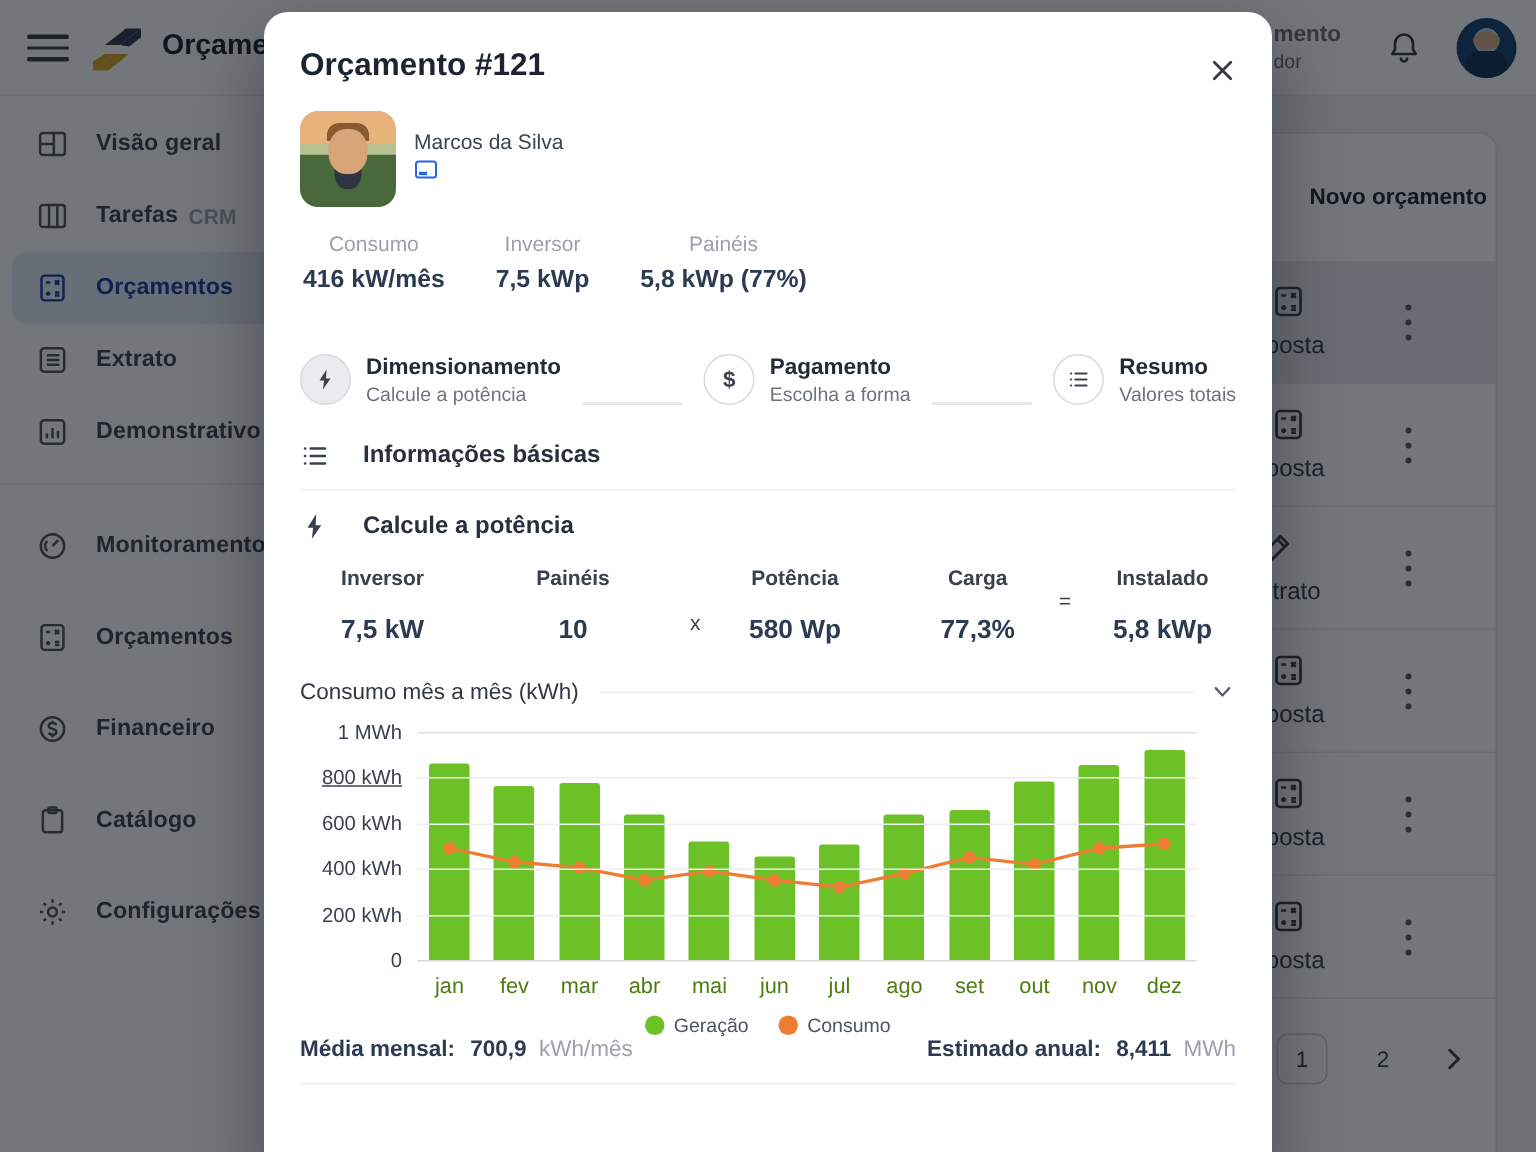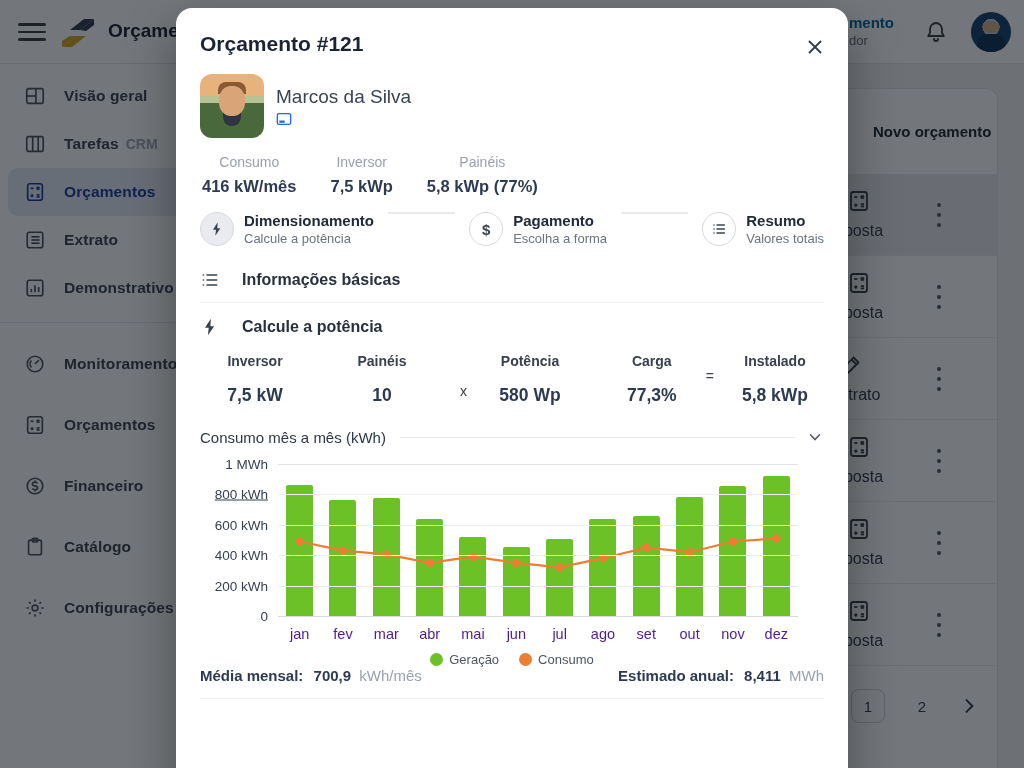--- a/index.html
+++ b/index.html
@@ -6,21 +6,21 @@
   html,body { width:1024px; height:768px; overflow:hidden; font-family:"Liberation Sans",sans-serif; background:#f2f3f5; }
   .app { position:absolute; inset:0; }
 
   
   .topbar { position:absolute; left:0; top:0; width:1024px; height:64px; background:#ffffff; border-bottom:1px solid #e6e8eb; z-index:1; }
   .hamburger { position:absolute; left:18px; top:20px; width:28px; height:24px; display:flex; flex-direction:column; justify-content:space-between; padding:3px 0; cursor:pointer; }
   .hamburger span { display:block; height:2.6px; background:#3c4043; border-radius:2px; }
   .logo { position:absolute; left:58px; top:13px; }
   .app-title { position:absolute; left:108px; top:20px; font-size:19px; font-weight:700; color:#202733; }
   .tb-user { position:absolute; left:849px; top:14px; line-height:1.25; }
-  .tb-user .n { font-size:15px; font-weight:600; color:#0369a1; }
+  .tb-user .n { font-size:15px; font-weight:600; color:#737373; }
   .tb-user .r { font-size:13px; color:#6b7280; }
   .bell { position:absolute; left:924px; top:20px; width:24px; height:24px; color:#3c4043; }
   .tb-avatar { position:absolute; left:971px; top:12px; width:40px; height:40px; border-radius:50%;
     background:radial-gradient(circle at 50% 38%, #b9d2e8 0 26%, #17456e 27% 100%); overflow:hidden; }
   .tb-avatar::after{ content:""; position:absolute; left:11px; top:9px; width:18px; height:12px; border-radius:50%; background:#d9b08c;}
   .tb-avatar::before{ content:""; position:absolute; left:6px; top:22px; width:28px; height:18px; border-radius:10px 10px 0 0; background:#12365a;}
 
   
   .sidebar { position:absolute; left:0; top:64px; width:256px; height:704px; background:#ffffff; border-right:1px solid #e6e8eb; padding-top:8px; z-index:1; }
   .s-item { position:relative; display:flex; align-items:center; height:48px; margin:0 8px; padding:0 16px; border-radius:10px; cursor:pointer; color:#3f4754; }
@@ -54,29 +54,29 @@
   
   .modal { position:absolute; left:176px; top:8px; width:672px; height:788px; background:#ffffff; border-radius:16px; z-index:10; box-shadow:0 18px 50px rgba(0,0,0,.35); padding:24px 24px 0 24px; }
   .m-title { font-size:21px; font-weight:700; color:#1c2434; }
   .m-close { position:absolute; right:20px; top:26px; width:26px; height:26px; color:#333a45; cursor:pointer; background:none; border:none; padding:2px; }
   .cust { display:flex; margin-top:18px; }
   .cust-avatar { width:64px; height:64px; border-radius:12px; flex:0 0 auto; position:relative; overflow:hidden;
      background:linear-gradient(#e8b27d 0 34%, #b7c292 35% 45%, #49683c 46% 100%); }
   .cust-avatar::after { content:""; position:absolute; left:19px; top:12px; width:26px; height:30px; border-radius:45%; background:#d8a478; box-shadow:0 14px 0 -4px #2e3440; }
   .cust-avatar::before { content:""; position:absolute; left:18px; top:8px; width:28px; height:12px; border-radius:8px 8px 0 0; background:#8a5a33; }
   .cust-meta { margin-left:12px; padding-top:12px; }
-  .cust-name { font-size:19px; color:#3b4452; font-weight:500; }
+  .cust-name { font-size:14px; color:#3b4452; font-weight:500; }
   .card-ic { width:16px; height:14px; color:#2563eb; margin-top:4px; }
 
   .stats { display:flex; gap:34px; margin-top:16px; margin-left:2px; }
   .stat { display:flex; flex-direction:column; align-items:center; }
   .stat .lb { font-size:14px; color:#9aa1ac; }
   .stat .vl { font-size:16.5px; font-weight:700; color:#2c3a52; margin-top:7px; }
 
-  .steps { display:flex; align-items:flex-start; margin-top:16px; }
+  .steps { display:flex; align-items:flex-end; margin-top:40px; }
   .step { display:flex; align-items:center; }
   .step-circle { width:34px; height:34px; border-radius:50%; border:1px solid #d6dade; display:flex; align-items:center; justify-content:center; color:#3b4350; background:#fff; flex:0 0 auto; }
   .step-circle.done { background:#e9ebee; }
   .step-circle svg { width:16px; height:16px; }
   .step-circle .ds { font-size:15px; font-weight:700; }
   .step-text { margin-left:10px; }
   .step-title { font-size:15px; font-weight:700; color:#222b3a; }
   .step-sub { font-size:13px; color:#6c7480; margin-top:2px; }
   .step-line { height:2px; background:#e7e9ec; border-radius:2px; flex:1; margin:0 14px; max-width:74px; }
   .step-line.w2 { max-width:80px; }
@@ -103,21 +103,21 @@
   .ylabels .yt { position:absolute; right:10px; font-size:13.5px; color:#374151; transform:translateY(-50%); white-space:nowrap; }
   .plot { position:relative; width:520px; height:152px; }
   .gridline { position:absolute; left:0; right:0; height:1px; background:#eceef1; }
   .gridline.top { background:#dfe2e6; }
   .gridline.zero { background:#d6dade; }
   .bars { position:absolute; inset:0; display:flex; align-items:flex-end; }
   .bar-slot { flex:1; display:flex; justify-content:center; align-items:flex-end; height:100%; }
   .bar { width:27px; border-radius:2px 2px 0 0; }
   .line-svg { position:absolute; inset:0; overflow:visible; }
   .xlabels { display:flex; width:520px; margin-left:78px; margin-top:10px; }
-  .xlabels .xt { flex:1; text-align:center; font-size:14.5px; color:#4c1d95; }
+  .xlabels .xt { flex:1; text-align:center; font-size:14.5px; color:#4d7c0f; }
   .legend { display:flex; justify-content:center; gap:20px; margin-top:10px; }
   .leg { display:flex; align-items:center; gap:6px; font-size:13px; color:#4b5563; }
   .leg .dot { width:13px; height:13px; border-radius:50%; }
 
   .m-footer { display:flex; justify-content:space-between; }
   .mf { font-size:15px; color:#2c3a52; }
   .mf .k { font-weight:700; }
   .mf .v { font-weight:700; margin-left:6px; }
   .mf .u { color:#9aa1ac; margin-left:4px; font-weight:400; }
   .m-bottom-divider { height:1px; background:#edeff2; margin-top:14px; }

